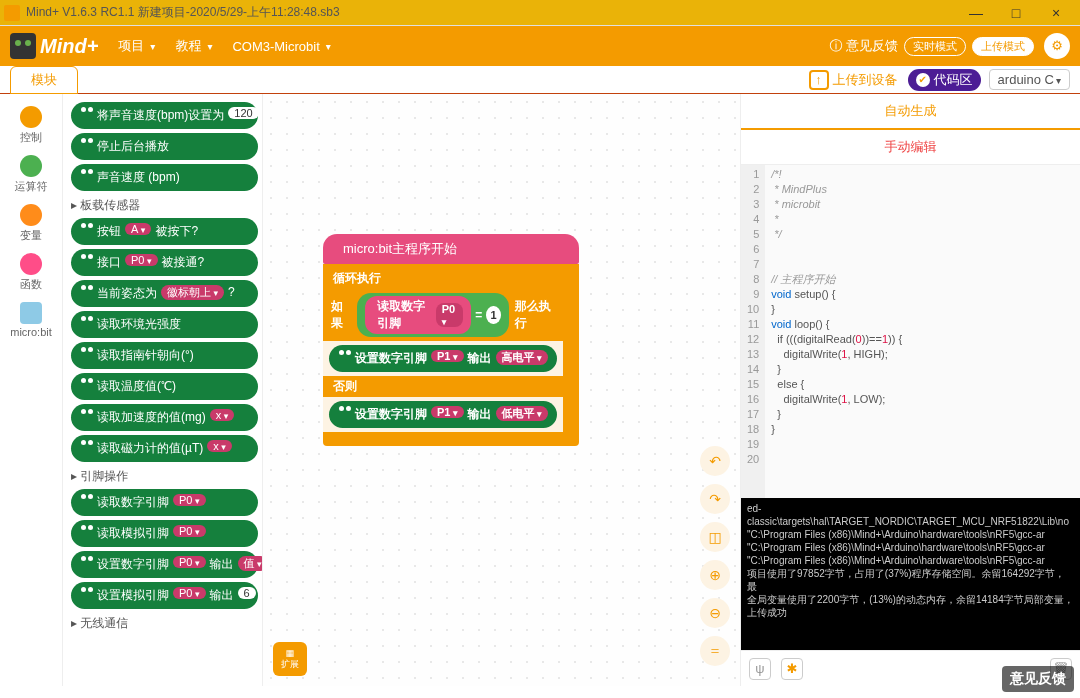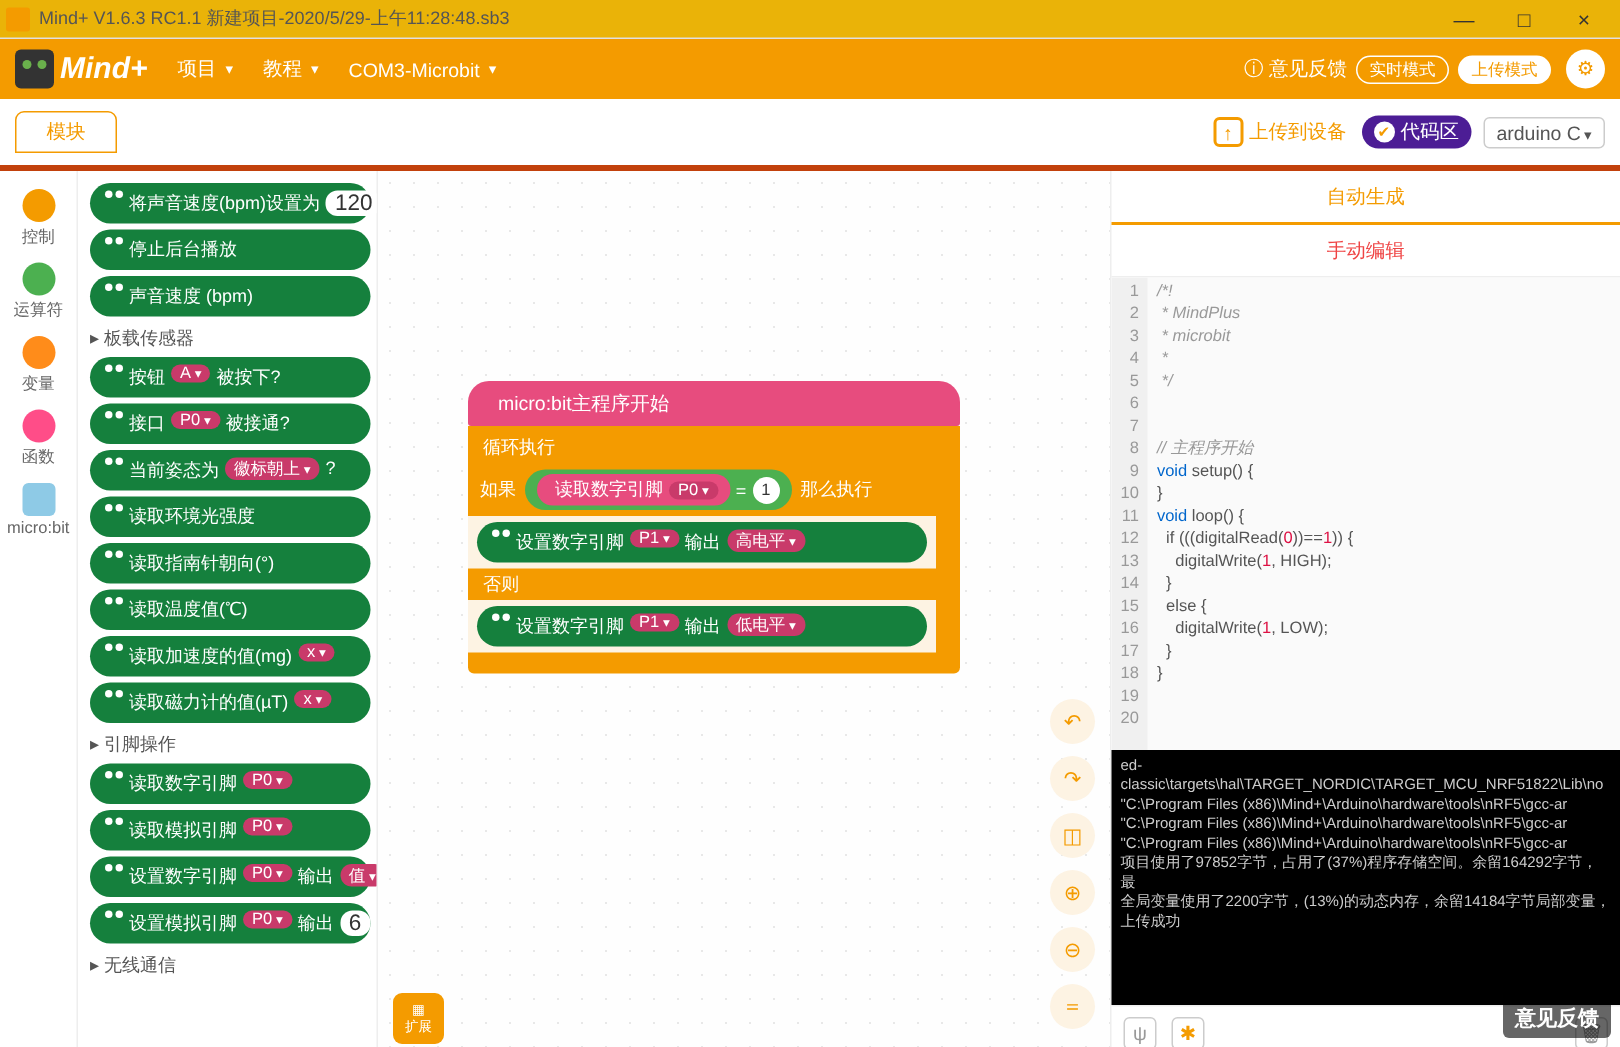--- a/index.html
+++ b/index.html
@@ -12,64 +12,64 @@
 .logo{font-weight:bold;font-size:20px;font-style:italic;color:#fff;margin:0 10px 0 4px;}
 .logo-ico{width:26px;height:26px;background:#333;border-radius:4px;position:relative;}
 .logo-ico::before,.logo-ico::after{content:'';position:absolute;width:6px;height:6px;background:#6ab04c;border-radius:50%;top:7px;}
 .logo-ico::before{left:5px;}.logo-ico::after{right:5px;}
 .menuitem{padding:4px 10px;cursor:pointer;display:flex;align-items:center;gap:4px;}
 .chev::after{content:'▾';font-size:10px;margin-left:2px;}
 .menubar .spacer{flex:1;}
 .pill{border:1px solid #fff;border-radius:10px;padding:1px 8px;font-size:11px;margin-left:6px;color:#fff;}
 .pill.active{background:#fff;color:#f49b00;}
 .gear{width:26px;height:26px;border-radius:50%;background:#fff;color:#f49b00;text-align:center;line-height:26px;margin-left:10px;}
-.subbar{height:48px;display:flex;align-items:center;border-bottom:4px solid #c2410c;}
+.subbar{height:28px;display:flex;align-items:center;border-bottom:1px solid #c2410c;}
 .tab-mod{border:1px solid #f49b00;border-radius:6px 6px 0 0;padding:4px 20px;margin-left:10px;color:#f49b00;background:#fff;}
 .subbar .spacer{flex:1;}
 .upload{color:#f49b00;margin-right:10px;display:flex;align-items:center;gap:4px;}
 .upload-ico{border:2px solid #f49b00;border-radius:4px;width:20px;height:20px;display:flex;align-items:center;justify-content:center;font-weight:bold;}
 .codearea{background:#4c1d95;color:#fff;border-radius:12px;padding:2px 8px;margin-right:8px;display:flex;align-items:center;gap:4px;}
 .codearea::before{content:'✔';background:#fff;color:#f49b00;border-radius:50%;width:14px;height:14px;font-size:10px;display:inline-flex;align-items:center;justify-content:center;}
 .langsel{border:1px solid #ccc;border-radius:4px;padding:2px 8px;margin-right:10px;color:#555;}
 .main{display:flex;height:592px;}
-.catcol{width:52px;border-right:1px solid #eee;display:flex;flex-direction:column;align-items:center;padding-top:8px;gap:2px;}
+.catcol{width:63px;border-right:1px solid #eee;display:flex;flex-direction:column;align-items:center;padding-top:8px;gap:2px;}
 .cat{display:flex;flex-direction:column;align-items:center;font-size:11px;color:#666;padding:4px 0;width:100%;}
 .cat .dot{width:22px;height:22px;border-radius:50%;margin-bottom:2px;}
 .palette{width:200px;border-right:1px solid #eee;overflow:hidden;padding:4px 4px 4px 8px;}
 .phead{font-size:12px;color:#555;margin:6px 0 4px;}
 .phead::before{content:'▸ ';}
 .blk{background:#15803d;color:#fff;border-radius:14px;padding:5px 10px;margin:4px 0;font-size:12px;display:flex;align-items:flex-start;gap:4px;white-space:nowrap;}
 .blk .eyes{display:inline-flex;gap:2px;}
 .blk .eyes::before,.blk .eyes::after{content:'';width:5px;height:5px;background:#fff;border-radius:50%;display:inline-block;}
-.slot{background:#fff;color:#333;border-radius:8px;padding:0 6px;font-size:15px;}
+.slot{background:#fff;color:#333;border-radius:8px;padding:0 6px;font-size:11px;}
 .dd{background:#c93a6a;border-radius:8px;padding:0 6px;font-size:11px;}
 .dd::after{content:' ▾';font-size:9px;}
 .canvas{flex:1;position:relative;background:#fefefe;background-image:radial-gradient(#e8e8e8 1px,transparent 1px);background-size:16px 16px;}
 .ctrl-col{position:absolute;right:10px;bottom:20px;display:flex;flex-direction:column;gap:8px;}
 .cbtn{width:30px;height:30px;border-radius:50%;background:#fdf3e3;color:#f49b00;display:flex;align-items:center;justify-content:center;font-size:14px;}
 .stack{position:absolute;left:60px;top:140px;border-radius:25px;}
 .hat{background:#e74c7e;color:#fff;border-radius:14px 14px 2px 2px;padding:6px 14px;display:flex;align-items:center;gap:6px;font-size:13px;}
-.cwrap{background:#f49b00;color:#fff;padding:4px 16px 4px 0;border-radius:0 0 4px 4px;width:328px;}
+.cwrap{background:#f49b00;color:#fff;padding:4px 16px 4px 0;border-radius:0 0 4px 4px;width:256px;font-weight:bold;}
 .clabel{padding:2px 10px;font-size:12px;}
 .cslot{background:#fdf3e3;min-height:34px;padding:4px 6px;}
 .ifrow{background:#f49b00;padding:4px 8px;display:flex;align-items:center;gap:6px;font-size:12px;}
 .green{background:#4cb050;border-radius:14px;padding:3px 8px;display:flex;align-items:center;gap:4px;}
 .pink{background:#e74c7e;border-radius:12px;padding:2px 8px;display:flex;align-items:center;gap:4px;}
 .numslot{background:#fff;color:#333;border-radius:50%;width:18px;height:18px;display:inline-flex;align-items:center;justify-content:center;font-size:11px;}
 .right{width:340px;border-left:1px solid #eee;display:flex;flex-direction:column;}
 .rtabs{display:flex;border-bottom:1px solid #eee;flex-direction:column;}
 .rtab{flex:1;text-align:center;padding:8px 0;color:#ef4444;font-size:13px;}
 .rtab.active{color:#f49b00;border-bottom:2px solid #f49b00;}
 .code{flex:1;background:#fafafa;font-family:Consolas,monospace;font-size:11px;display:flex;overflow:hidden;}
 .gutter{background:#f0f0f0;color:#999;text-align:right;padding:2px 6px;line-height:15px;}
 .src{padding:2px 6px;line-height:15px;white-space:pre;color:#555;}
 .kw{color:#0066cc;}
 .num{color:#d14;}
 .cm{color:#999;font-style:italic;}
-.console{height:170px;background:#000;color:#ccc;font-family:Consolas,monospace;font-size:10px;padding:4px 6px;line-height:13px;overflow:hidden;}
+.console{height:152px;background:#000;color:#ccc;font-family:Consolas,monospace;font-size:10px;padding:4px 6px;line-height:13px;overflow:hidden;}
 .btmbar{height:36px;border-top:1px solid #eee;display:flex;align-items:center;padding:0 8px;gap:10px;}
 .btmbar .ico2{width:22px;height:22px;border:1px solid #ccc;border-radius:4px;display:flex;align-items:center;justify-content:center;color:#999;}
 .ext{position:absolute;left:10px;bottom:10px;width:34px;height:34px;background:#f49b00;border-radius:6px;color:#fff;font-size:9px;display:flex;flex-direction:column;align-items:center;justify-content:center;}
 .watermark{position:absolute;right:6px;bottom:6px;background:rgba(0,0,0,.6);color:#fff;font-size:14px;font-weight:bold;padding:4px 8px;border-radius:4px;}
 </style>
 </head>
 <body>
 
 <div class="titlebar">
  <div class="ico"></div>

